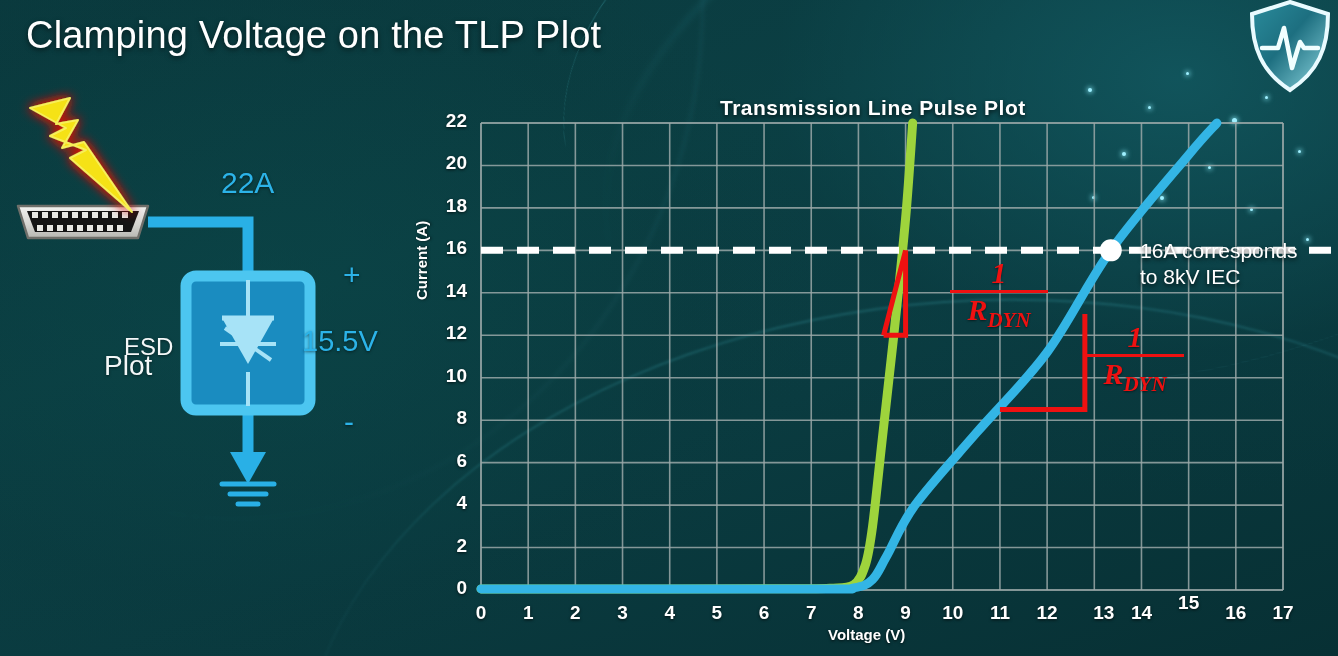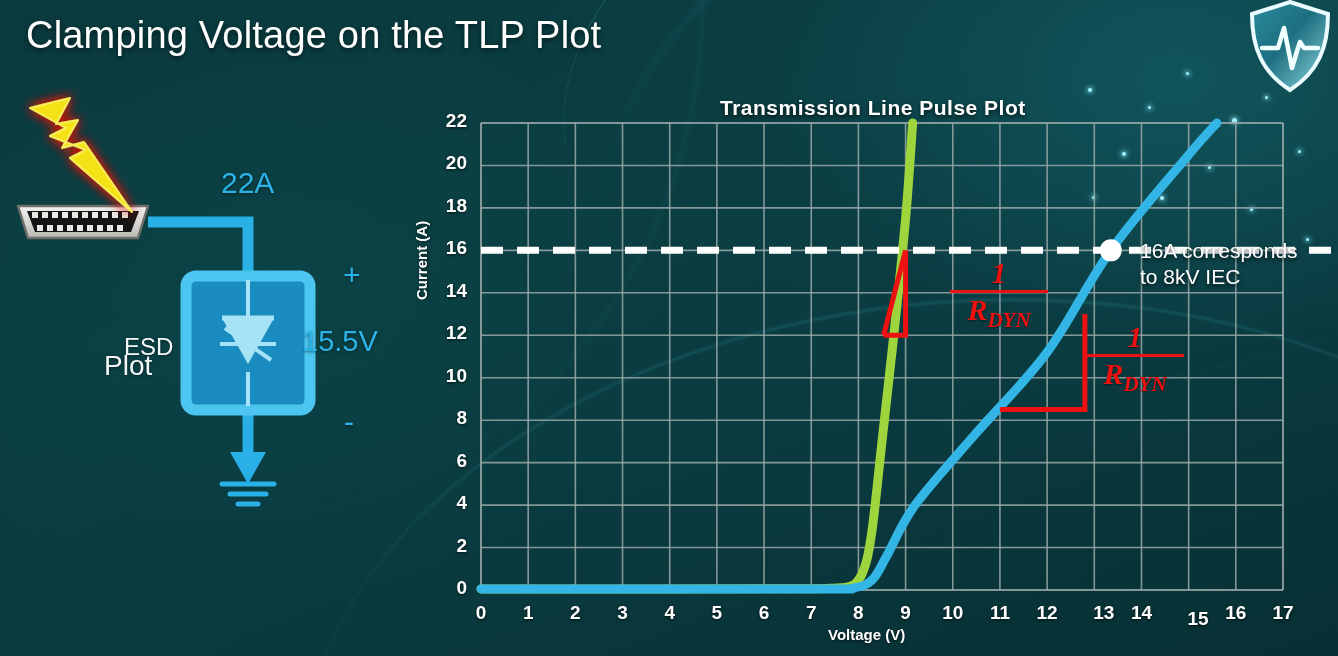--- a/index.html
+++ b/index.html
@@ -339,21 +339,21 @@
       <div class="tick-x" style="left: 696.882px; width: 40px; top: 602px;">5</div>
       <div class="tick-x" style="left: 744.059px; width: 40px; top: 602px;">6</div>
       <div class="tick-x" style="left: 791.235px; width: 40px; top: 602px;">7</div>
       <div class="tick-x" style="left: 838.412px; width: 40px; top: 602px;">8</div>
       <div class="tick-x" style="left: 885.588px; width: 40px; top: 602px;">9</div>
       <div class="tick-x" style="left: 932.765px; width: 40px; top: 602px;">10</div>
       <div class="tick-x" style="left: 979.941px; width: 40px; top: 602px;">11</div>
       <div class="tick-x" style="left: 1027.12px; width: 40px; top: 602px;">12</div>
       <div class="tick-x" style="left: 1074.29px; width: 40px; top: 602px; text-align: right;">13</div>
       <div class="tick-x" style="left: 1121.47px; width: 40px; top: 602px;">14</div>
-      <div class="tick-x" style="left: 1168.65px; width: 40px; top: 608px; text-align: right;">15</div>
+      <div class="tick-x" style="left: 1168.65px; width: 40px; top: 592px;">15</div>
       <div class="tick-x" style="left: 1215.82px; width: 40px; top: 602px;">16</div>
       <div class="tick-x" style="left: 1263px; width: 40px; top: 602px;">17</div>
     </div>
 
   <svg id="chart-area" viewBox="0 0 1338 656">
     <g id="grid-layer">
         <line x1="481" y1="123" x2="481" y2="590" stroke="#9aa8a8" stroke-width="2" stroke-opacity="0.85"></line>
         <line x1="528.1764705882352" y1="123" x2="528.1764705882352" y2="590" stroke="#9aa8a8" stroke-width="1.6" stroke-opacity="0.85"></line>
         <line x1="575.3529411764706" y1="123" x2="575.3529411764706" y2="590" stroke="#9aa8a8" stroke-width="1.6" stroke-opacity="0.85"></line>
         <line x1="622.5294117647059" y1="123" x2="622.5294117647059" y2="590" stroke="#9aa8a8" stroke-width="1.6" stroke-opacity="0.85"></line>

